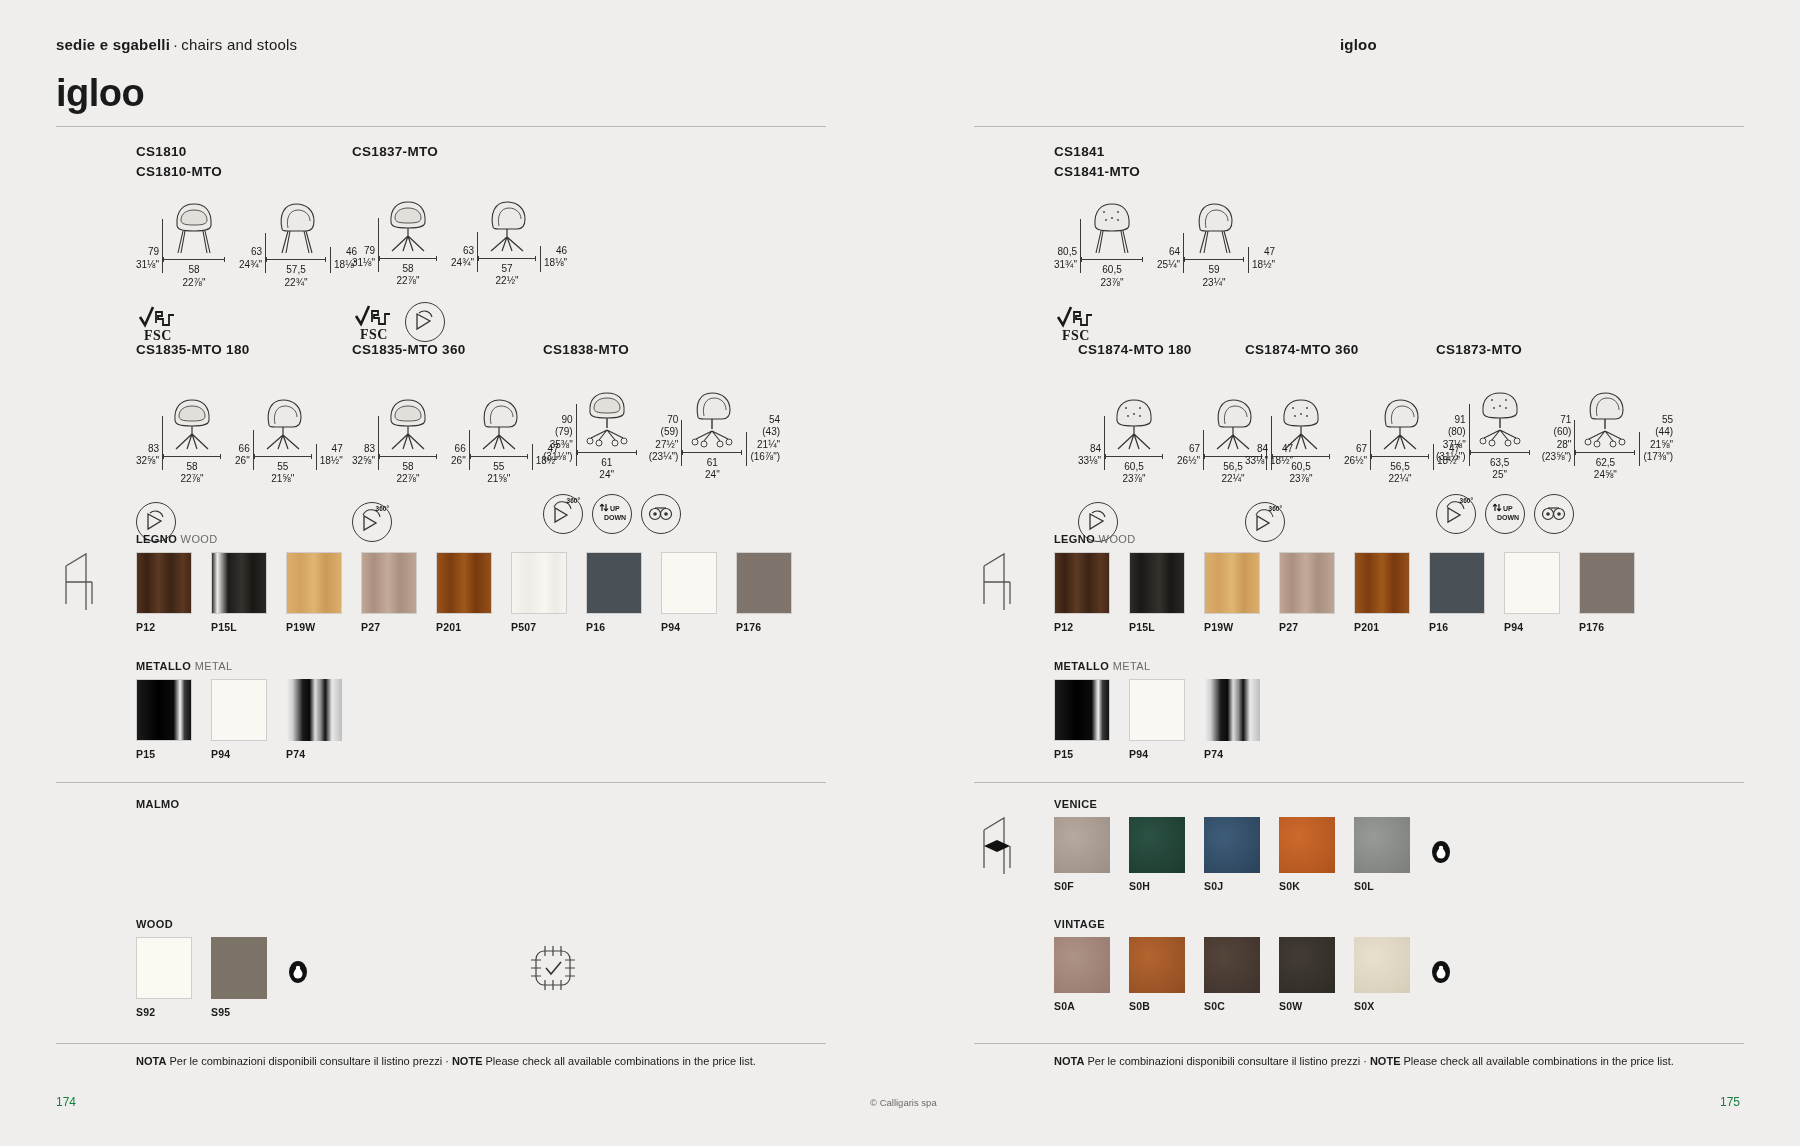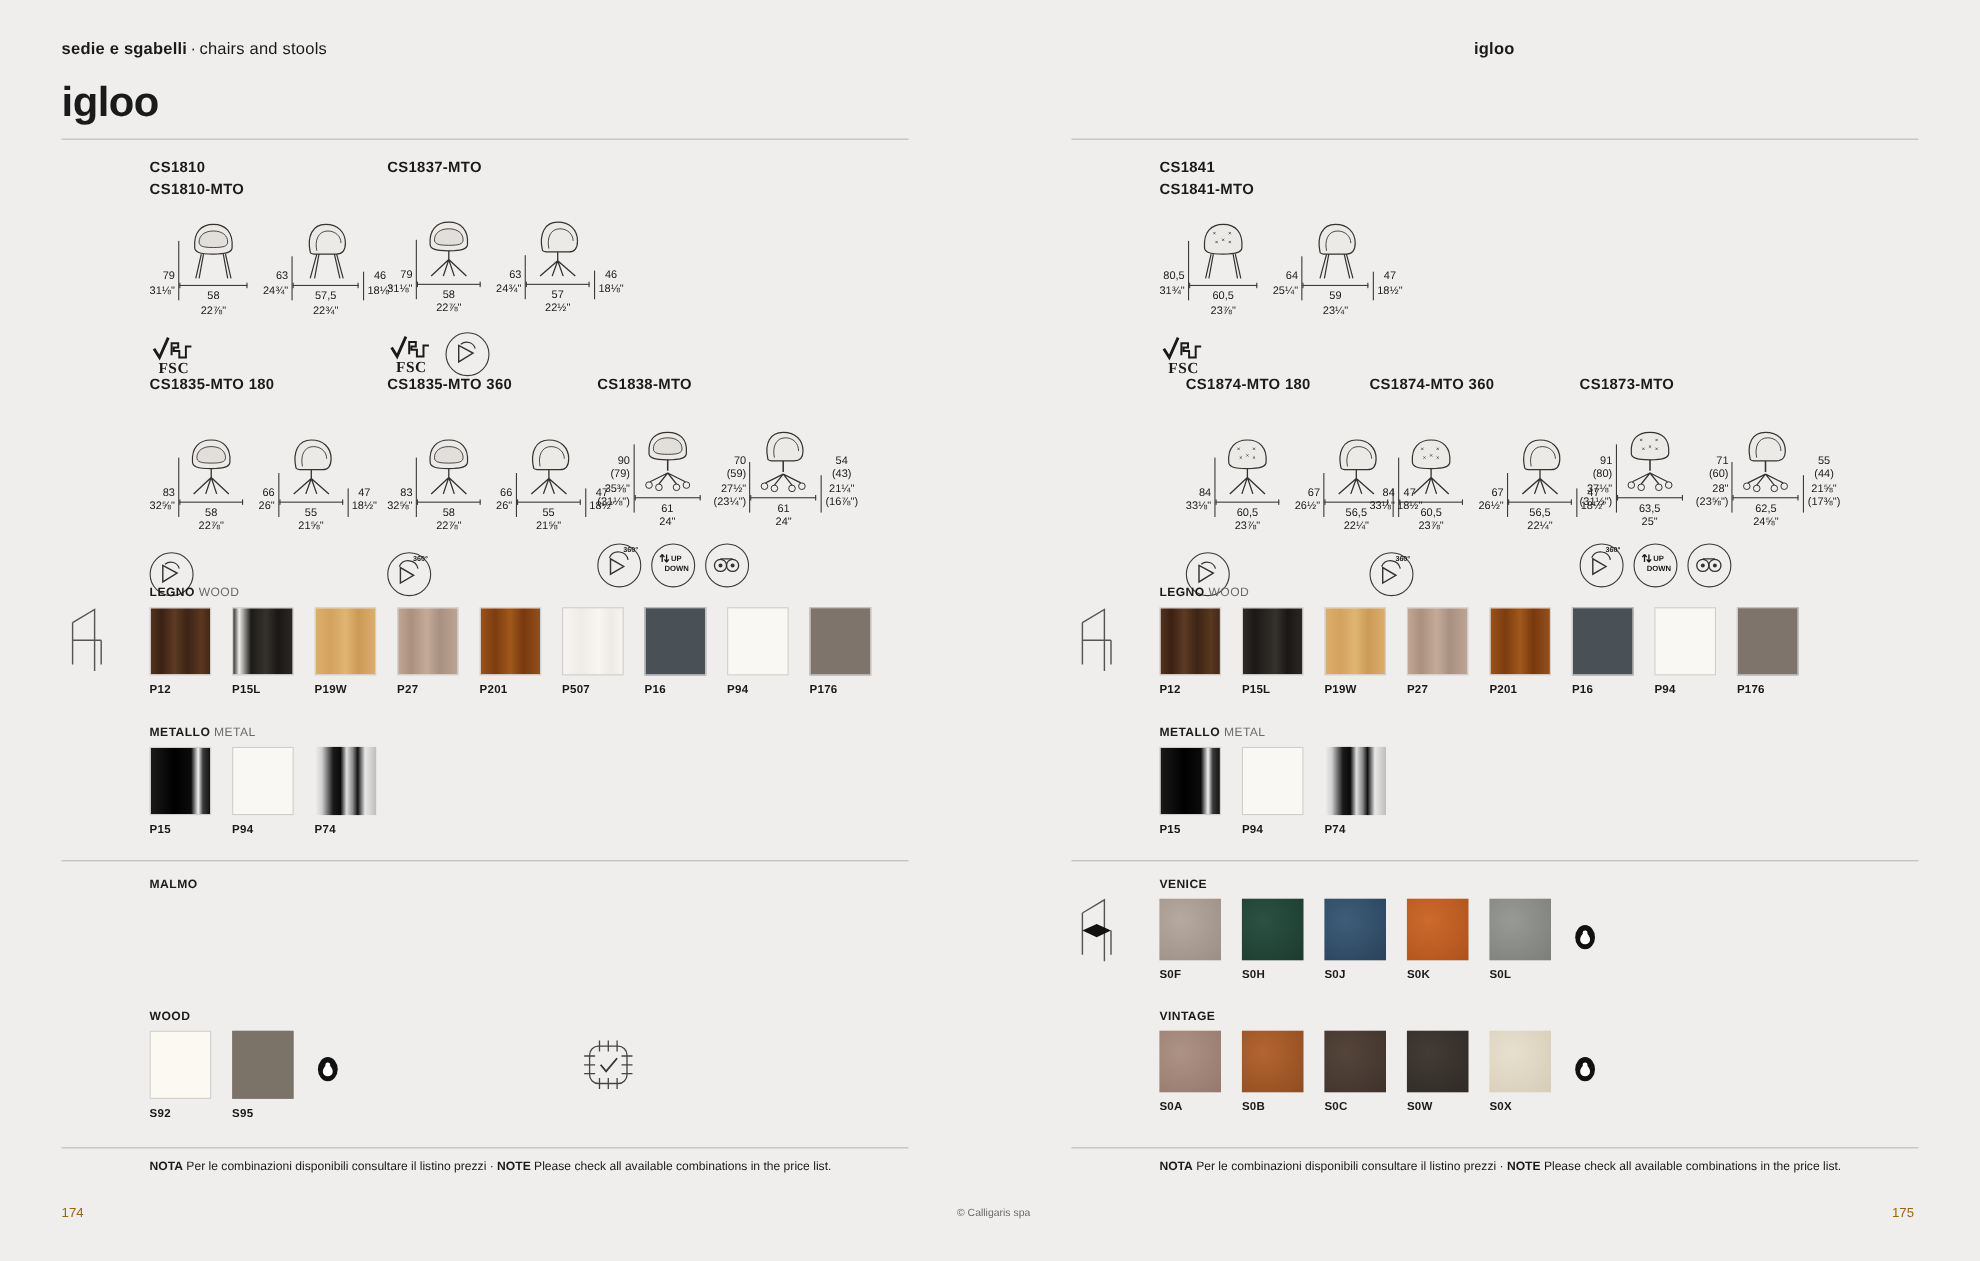--- a/index.html
+++ b/index.html
@@ -21,21 +21,21 @@
   .brandname{font-weight:bold;font-size:15px;}
   .page-title{position:absolute;font-size:38px;font-weight:bold;letter-spacing:-.5px;}
   .rule{position:absolute;height:1px;background:#b9b8b6;}
 
   
   .prod{position:absolute;}
   .prod-code{font-size:13.5px;font-weight:bold;letter-spacing:.3px;line-height:1.45;white-space:nowrap;}
   .dimrow{display:flex;align-items:flex-end;margin-top:14px;}
   .dimgroup{display:flex;align-items:flex-end;}
   .vdim{font-size:10px;line-height:1.25;text-align:right;white-space:nowrap;padding-bottom:18px;margin-right:3px;}
-  .vdim.left{text-align:center;margin-left:3px;margin-right:0;}
+  .vdim.left{text-align:right;margin-left:3px;margin-right:0;}
   .vbar{width:1px;background:#3a3a3a;margin-bottom:16px;}
   .figwrap{display:flex;flex-direction:column;align-items:center;}
   .fig{display:block;}
   .hbar{width:100%;height:5px;position:relative;margin-top:2px;}
   .hbar:before{content:"";position:absolute;left:0;right:0;top:2px;height:1px;background:#3a3a3a;}
   .hbar:after{content:"";position:absolute;left:0;top:0;width:1px;height:5px;background:#3a3a3a;}
   .hbar span{position:absolute;right:0;top:0;width:1px;height:5px;background:#3a3a3a;}
   .hdim{font-size:10px;line-height:1.25;text-align:center;white-space:nowrap;margin-top:2px;}
 
   
@@ -63,21 +63,21 @@
   .mto-box{position:absolute;display:flex;align-items:flex-start;gap:14px;}
   .mto-sym{width:56px;height:56px;position:relative;flex:0 0 auto;}
   .mto-txt{font-size:10.5px;line-height:1.55;padding-top:2px;}
   .mto-txt .t1{font-weight:bold;font-size:11px;margin-bottom:6px;}
   .mto-txt .t2{font-weight:bold;}
   .mto-txt .t3{color:#2b2b2b;}
 
   
   .note{position:absolute;font-size:11px;}
   .note b{font-weight:bold;}
-  .folio{position:absolute;font-size:12px;color:#a16207;}
+  .folio{position:absolute;font-size:12px;color:#15803d;}
   .copy{position:absolute;font-size:9.5px;color:#6a6a6a;}
 </style>
 </head>
 <body>
 
 <div class="spread">
 
   <div class="page page-left">
 
     <div class="run-head" style="left:56px;">

